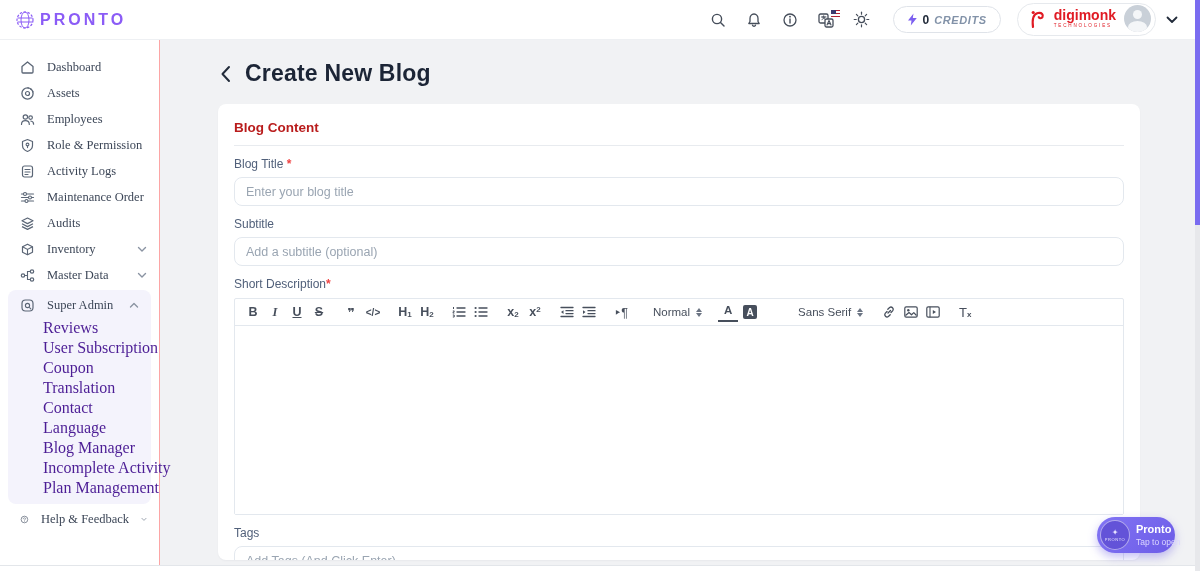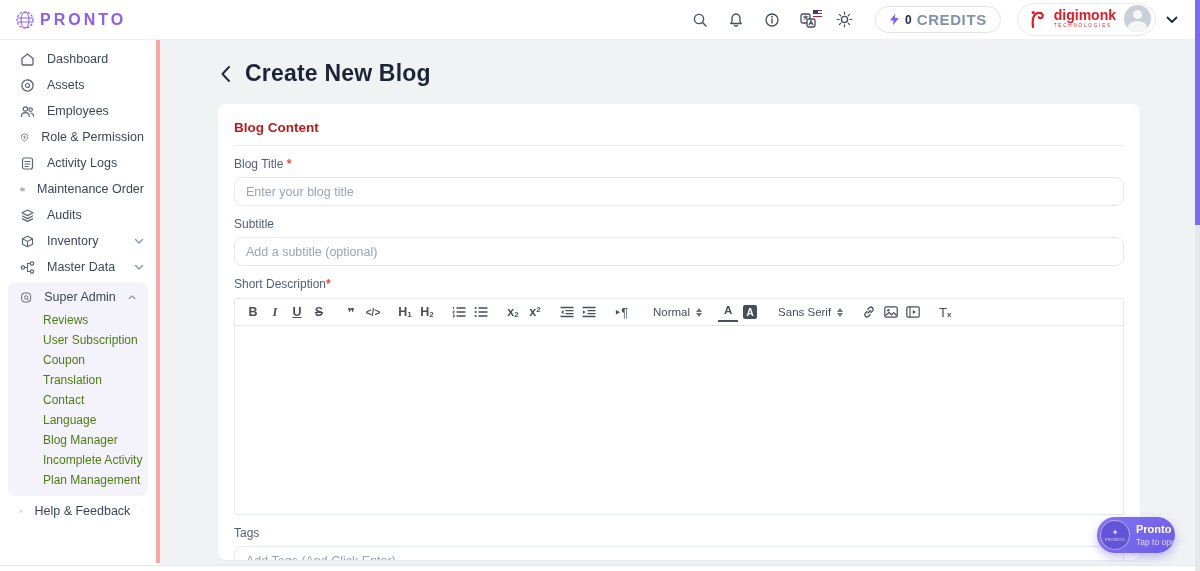--- a/index.html
+++ b/index.html
@@ -11,41 +11,41 @@
     border-bottom:1px solid #eef0f3; display:flex; align-items:center; z-index:20; }
   .logo-wrap { display:flex; align-items:center; gap:5px; padding-left:15px; }
   .logo-globe { width:20px; height:20px; }
   .logo-text { color:#8b5cf6; font-weight:700; font-size:16px; letter-spacing:3px; }
   .topbar-right { margin-left:auto; display:flex; align-items:center; gap:10px; padding-right:22px; }
   .tb-iconbtn { width:26px; height:26px; display:flex; align-items:center; justify-content:center;
     cursor:pointer; position:relative; }
   .credits-pill { display:flex; align-items:center; gap:5px; height:27px; padding:0 13px;
     border:1px solid #dfe3e9; border-radius:14px; background:#fff; margin-left:8px; cursor:pointer; }
   .credits-count { font-size:12px; font-weight:700; color:#222b3a; }
-  .credits-label { font-size:15px; font-weight:700; color:#8292a8; letter-spacing:.6px; }
+  .credits-label { font-size:11px; font-weight:700; color:#8292a8; letter-spacing:.6px;font-style:italic; }
   .brand-pill { display:flex; align-items:center; gap:8px; height:33px; padding:3px 4px 5px 12px;
     border:1px solid #e6e9ed; border-radius:17px; background:#fff; margin-left:6px; cursor:pointer; }
   .dm-text-col { display:flex; flex-direction:column; line-height:1; }
   .dm-name { color:#e01b24; font-weight:700; font-size:14px; }
   .dm-sub { color:#e01b24; font-size:4.6px; letter-spacing:1.8px; margin-top:2px; }
   .avatar { width:27px; height:27px; border-radius:50%; background:#c9d0d8; position:relative; overflow:hidden; }
   .avatar .head { position:absolute; top:5px; left:9px; width:9px; height:9px; border-radius:50%; background:#f4f6f8; }
   .avatar .body { position:absolute; top:16px; left:4px; width:19px; height:12px; border-radius:50%; background:#f4f6f8; }
 
   
-  .sidebar { position:absolute; top:32px; left:0; width:160px; height:531px; background:#fff;
-    border-right:4px solid #fca5a5; padding-top:14px; z-index:10; }
+  .sidebar { position:absolute; top:40px; left:0; width:160px; height:531px; background:#fff;
+    border-right:1px solid #fca5a5; padding-top:14px; z-index:10;font-family:Liberation Serif, serif; }
   .side-item { display:flex; align-items:center; gap:12px; height:26px; padding:0 12px 0 20px;
     cursor:pointer; position:relative; }
   .side-item .lbl { font-size:12.5px; font-weight:500; color:#3c4657; white-space:nowrap; }
   .side-item .chev { margin-left:auto; }
   .sa-block { background:#f4f3fc; border-radius:8px; margin:2px 8px; padding:2px 0 6px 0; }
   .sa-block .side-item { padding-left:12px; }
   .sub-item { height:20px; display:flex; align-items:center; padding-left:35px; cursor:pointer; }
-  .sub-item .lbl { font-size:12px; color:#4d7c0f; white-space:nowrap; }
+  .sub-item .lbl { font-size:16px; color:#4c1d95; white-space:nowrap; }
 
   
   .main { position:absolute; top:40px; left:160px; width:1040px; height:531px; background:#f1f2f4; }
   .page-head { display:flex; align-items:center; gap:14px; padding:20px 0 0 60px; }
   .back-btn { cursor:pointer; display:flex; align-items:center; }
   .page-title { font-size:23px; font-weight:700; color:#1c2536; letter-spacing:.2px; }
 
   .card { position:absolute; left:58px; top:64px; width:922px; height:456px; background:#fff;
     border-radius:8px; box-shadow:0 1px 2px rgba(16,24,40,.04); padding:16px; overflow:hidden; }
   .section-title { font-size:13.5px; font-weight:700; color:#b91c1c; padding-bottom:10px;
@@ -465,21 +465,21 @@
                 <i class="dn"></i>
               </span>
           </span>
         </div>
         <div class="ql-group">
           <span class="ql-btn color-a">A</span>
           <span class="ql-btn">
               <span class="bg-a">A</span>
             </span>
         </div>
-        <div class="ql-group" style="margin-left:2px;">
+        <div class="ql-group" style="margin-left:22px;">
           <span class="ql-select">
             <span class="val">Sans Serif</span>
             <span class="updown">
                 <i class="up"></i>
                 <i class="dn"></i>
               </span>
           </span>
         </div>
         <div class="ql-group">
           <span class="ql-btn">

